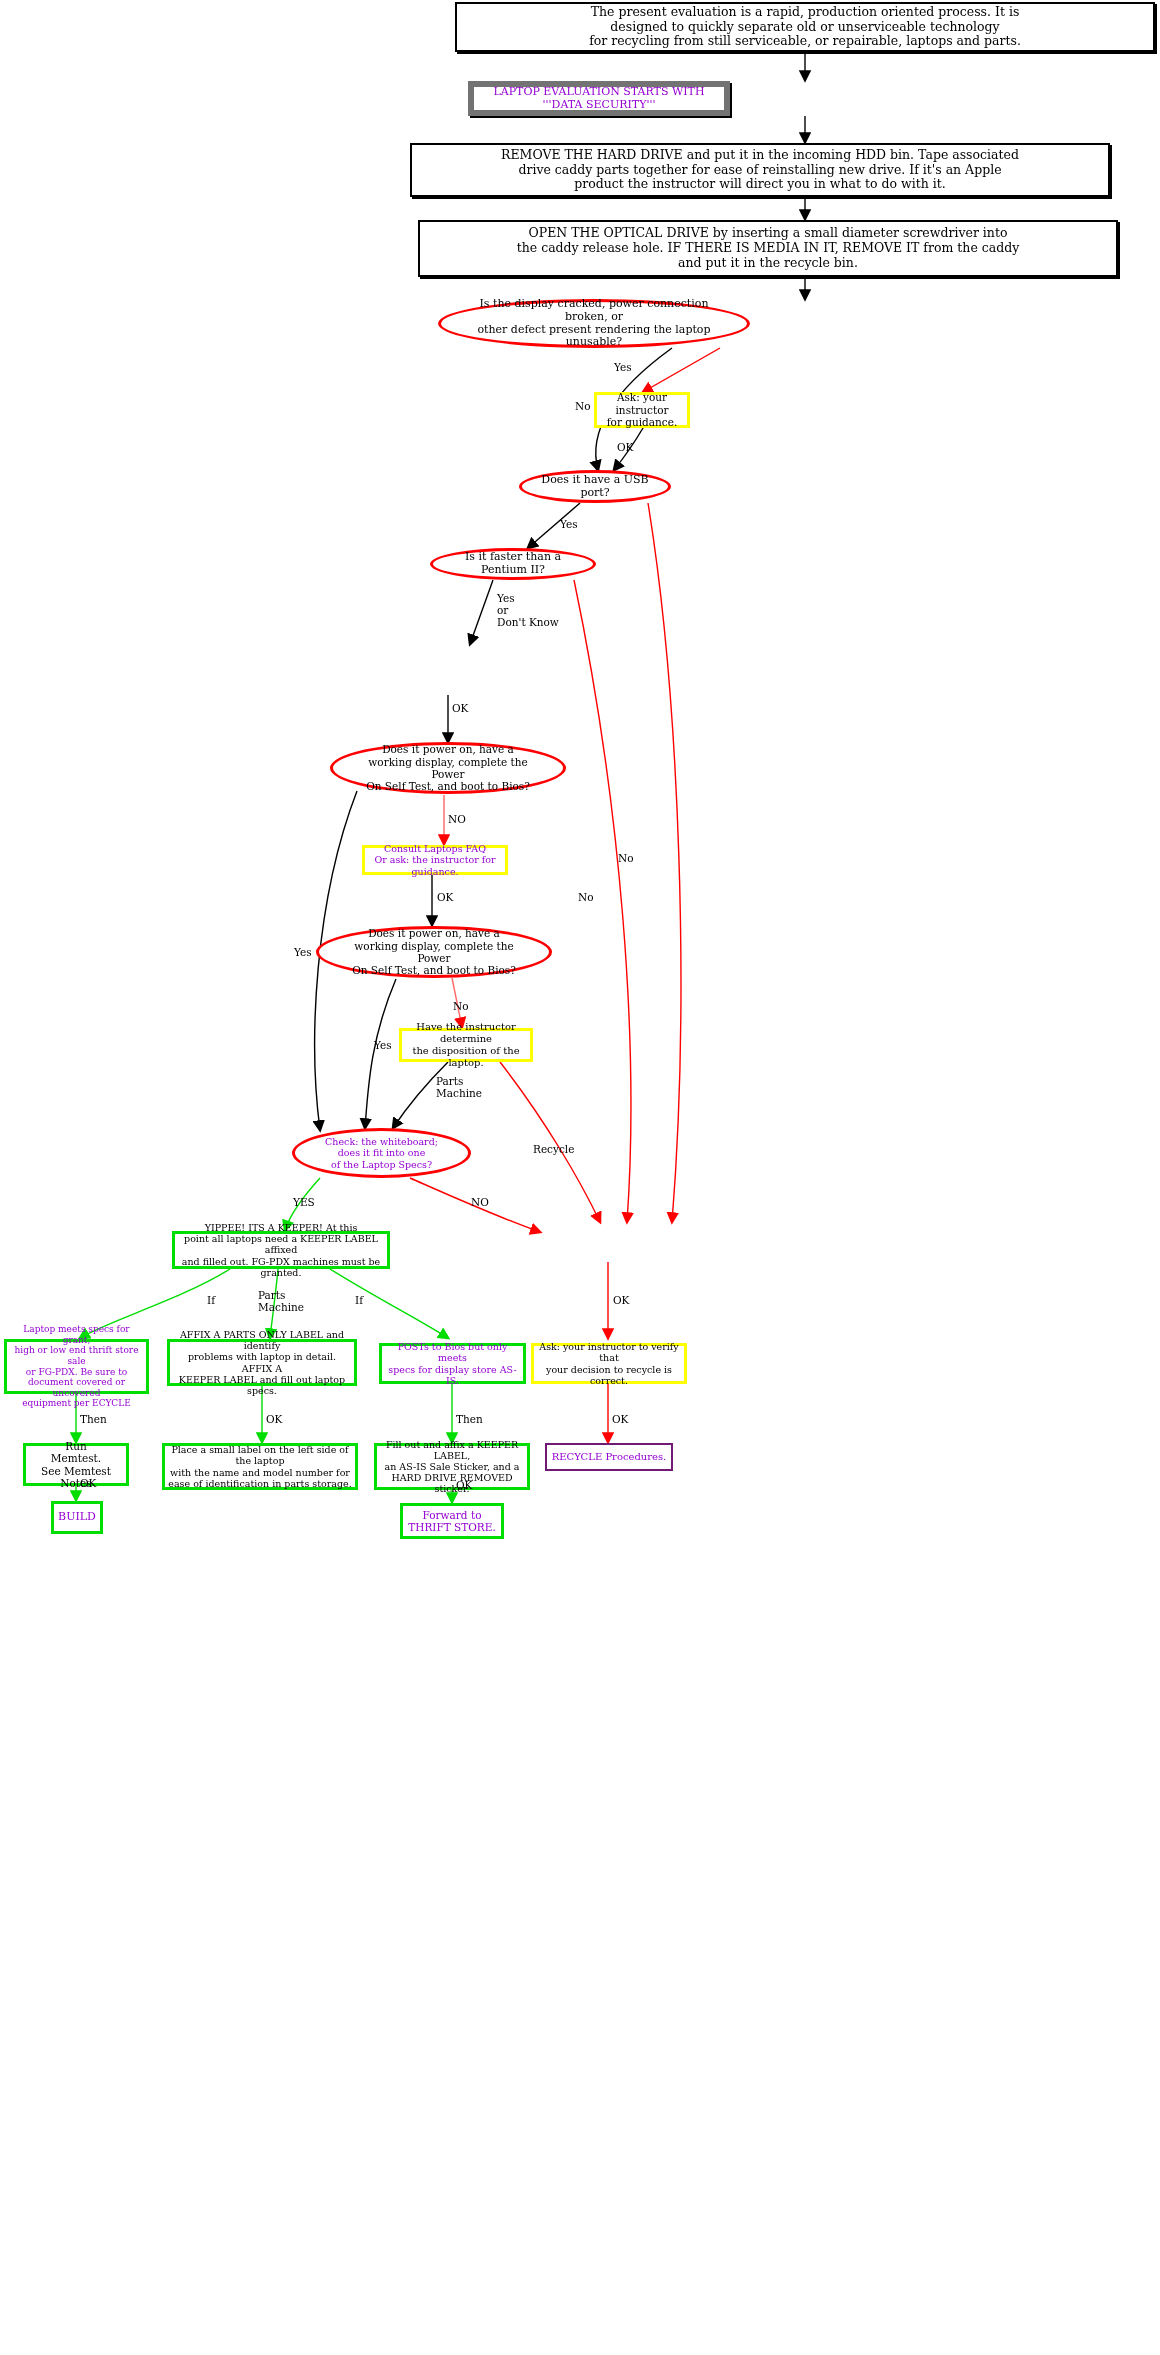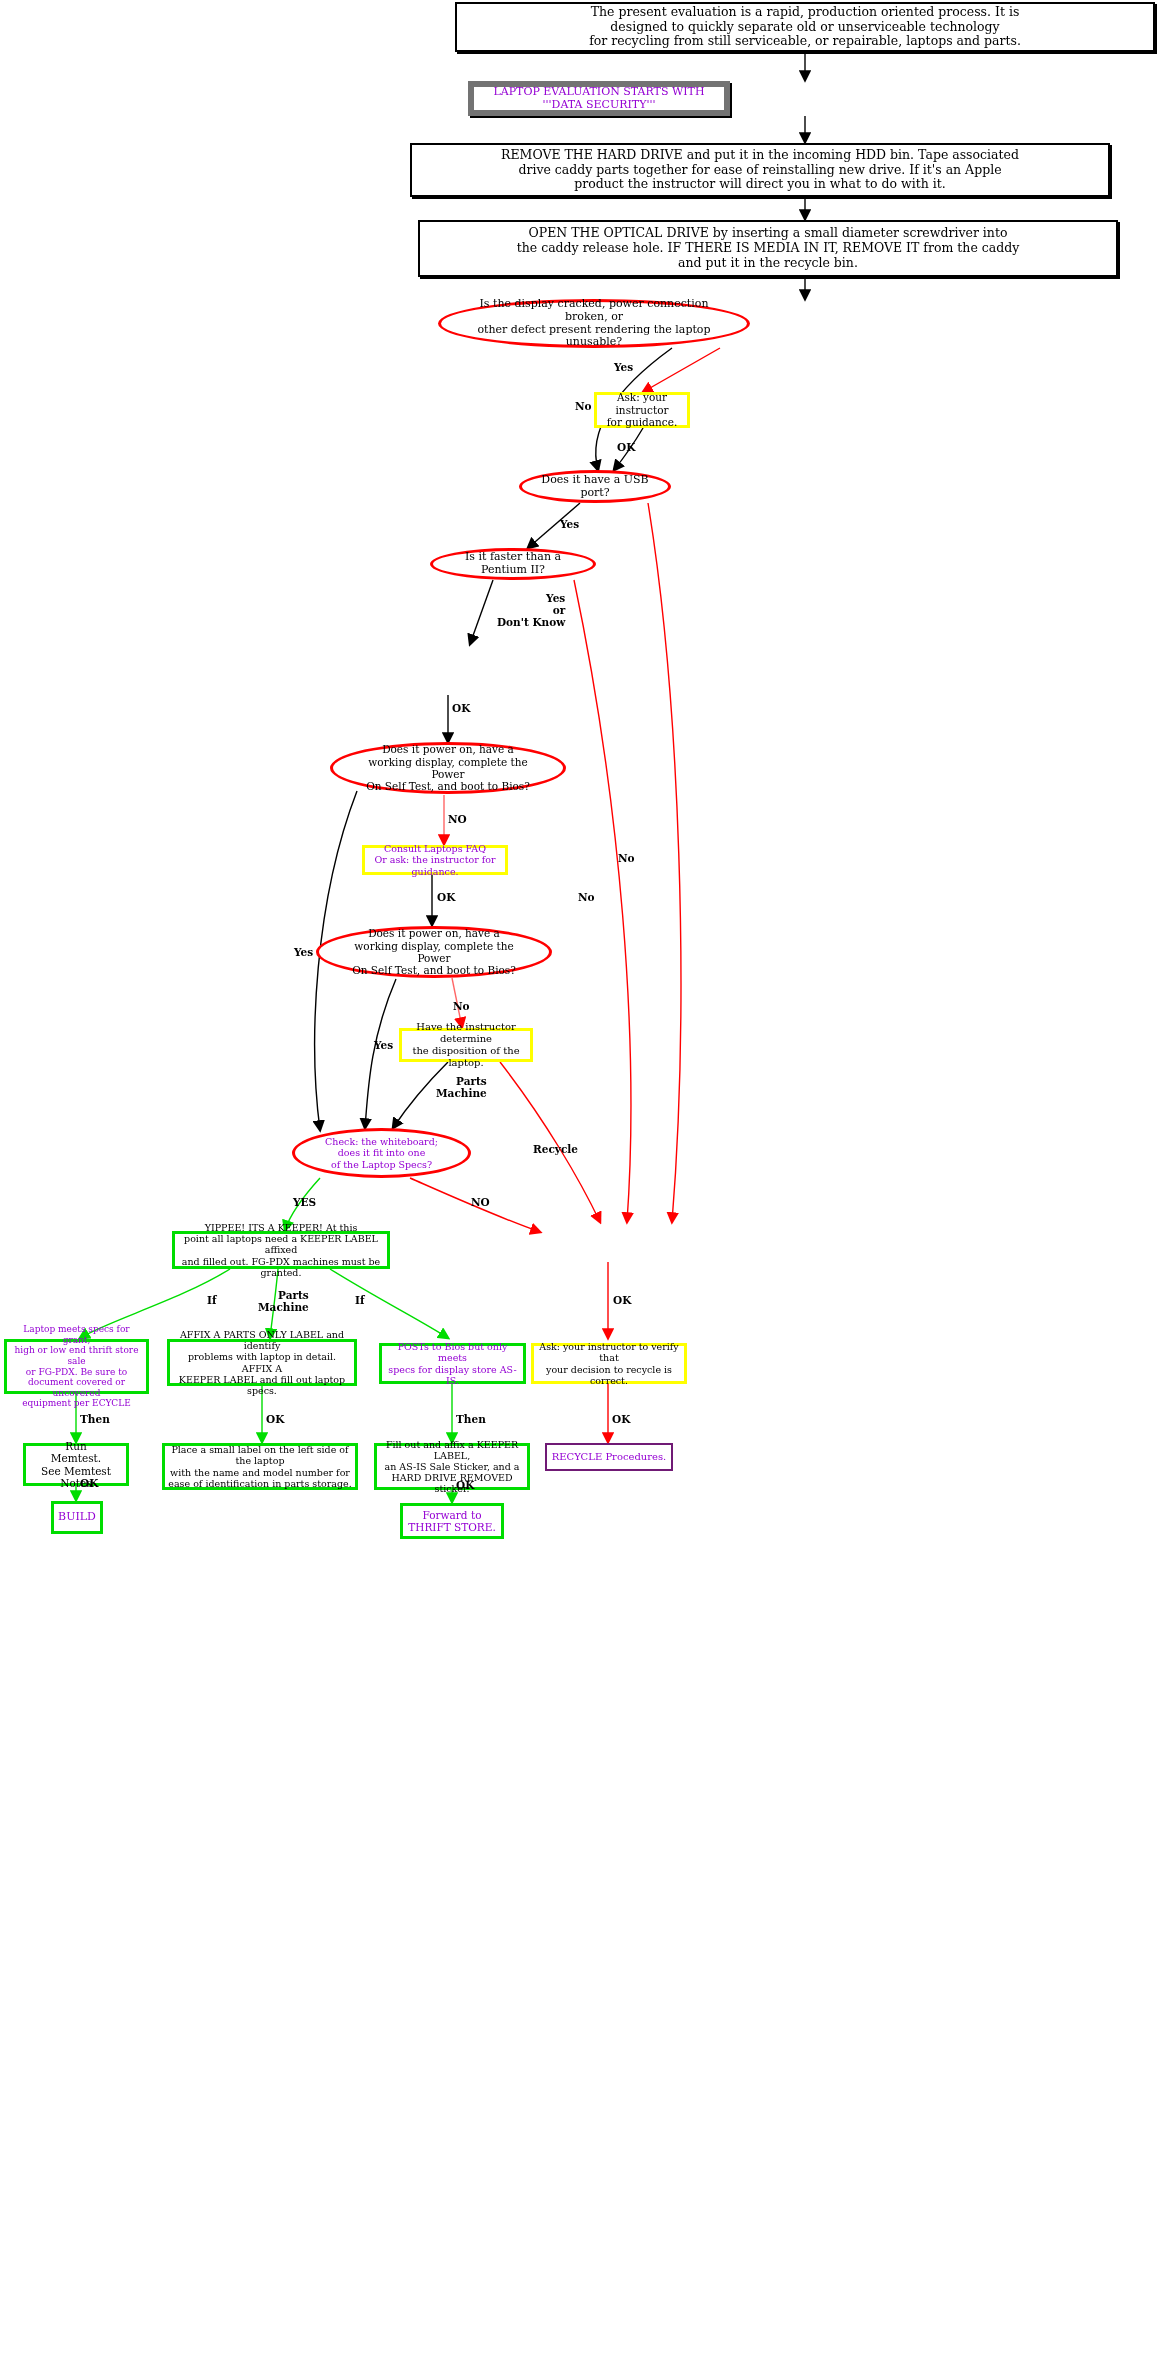--- a/index.html
+++ b/index.html
@@ -16,21 +16,21 @@
   .rect-yellow{border:3px solid #ffff00;color:#000;}
   .rect-yellow-purple{border:3px solid #ffff00;color:#9400d3;}
   
   .rect-green{border:3px solid #00dd00;color:#000;}
   .rect-green-purple{border:3px solid #00dd00;color:#9400d3;}
   
   .rect-red-purple{border:2px solid #701a75;color:#9400d3;}
   
   .ellipse-red{border:3px solid #ff0000;border-radius:50%;color:#000;background:#fff;}
   .ellipse-red-purple{border:3px solid #ff0000;border-radius:50%;color:#9400d3;background:#fff;}
-  .elabel{position:absolute;color:#000;font-family:"DejaVu Serif", serif;white-space:pre-line;line-height:1.15;text-align:right;font-weight:bold;}
+  .elabel{position:absolute;color:#000;font-family:"DejaVu Serif", serif;white-space:pre-line;line-height:1.15;text-align:left;}
 </style>
 </head>
 <body>
 
 <div id="canvas">
 
   <svg id="edges" viewBox="0 0 1160 2355">
     <defs>
       <marker id="ahB" markerWidth="9" markerHeight="9" refX="7" refY="4.5" orient="auto">
         <path d="M0,0 L9,4.5 L0,9 z" fill="#000"></path>

